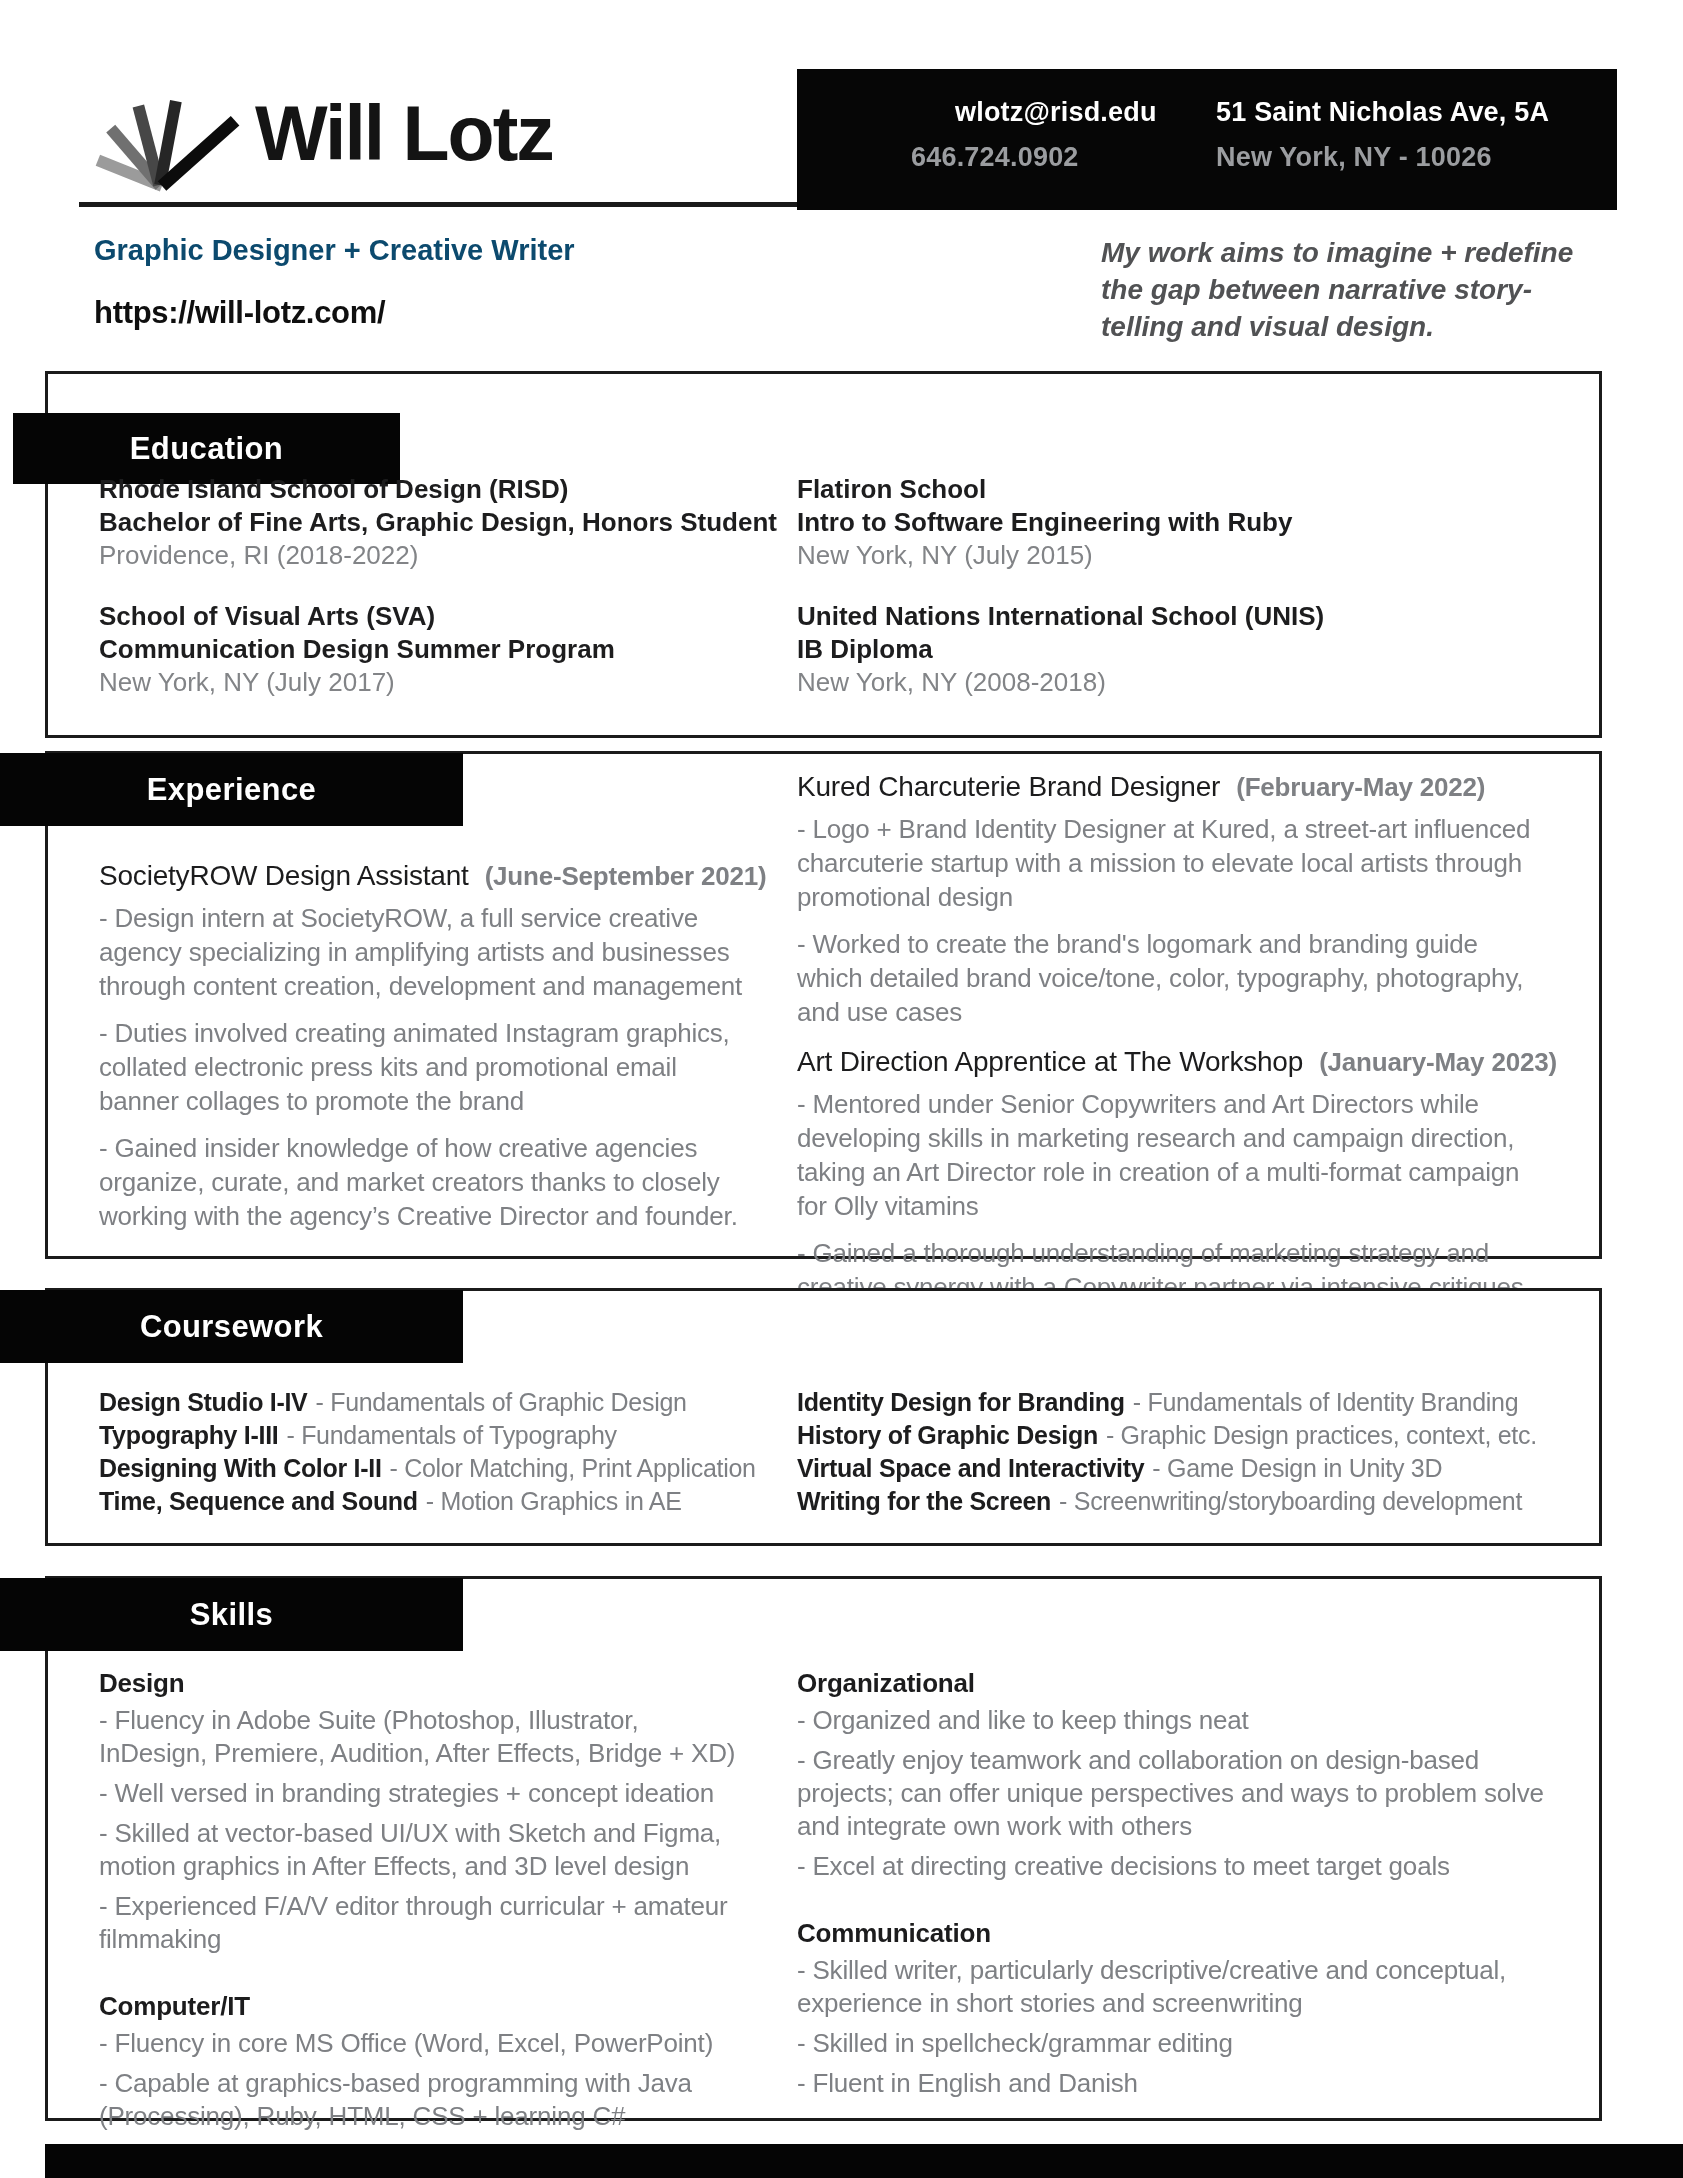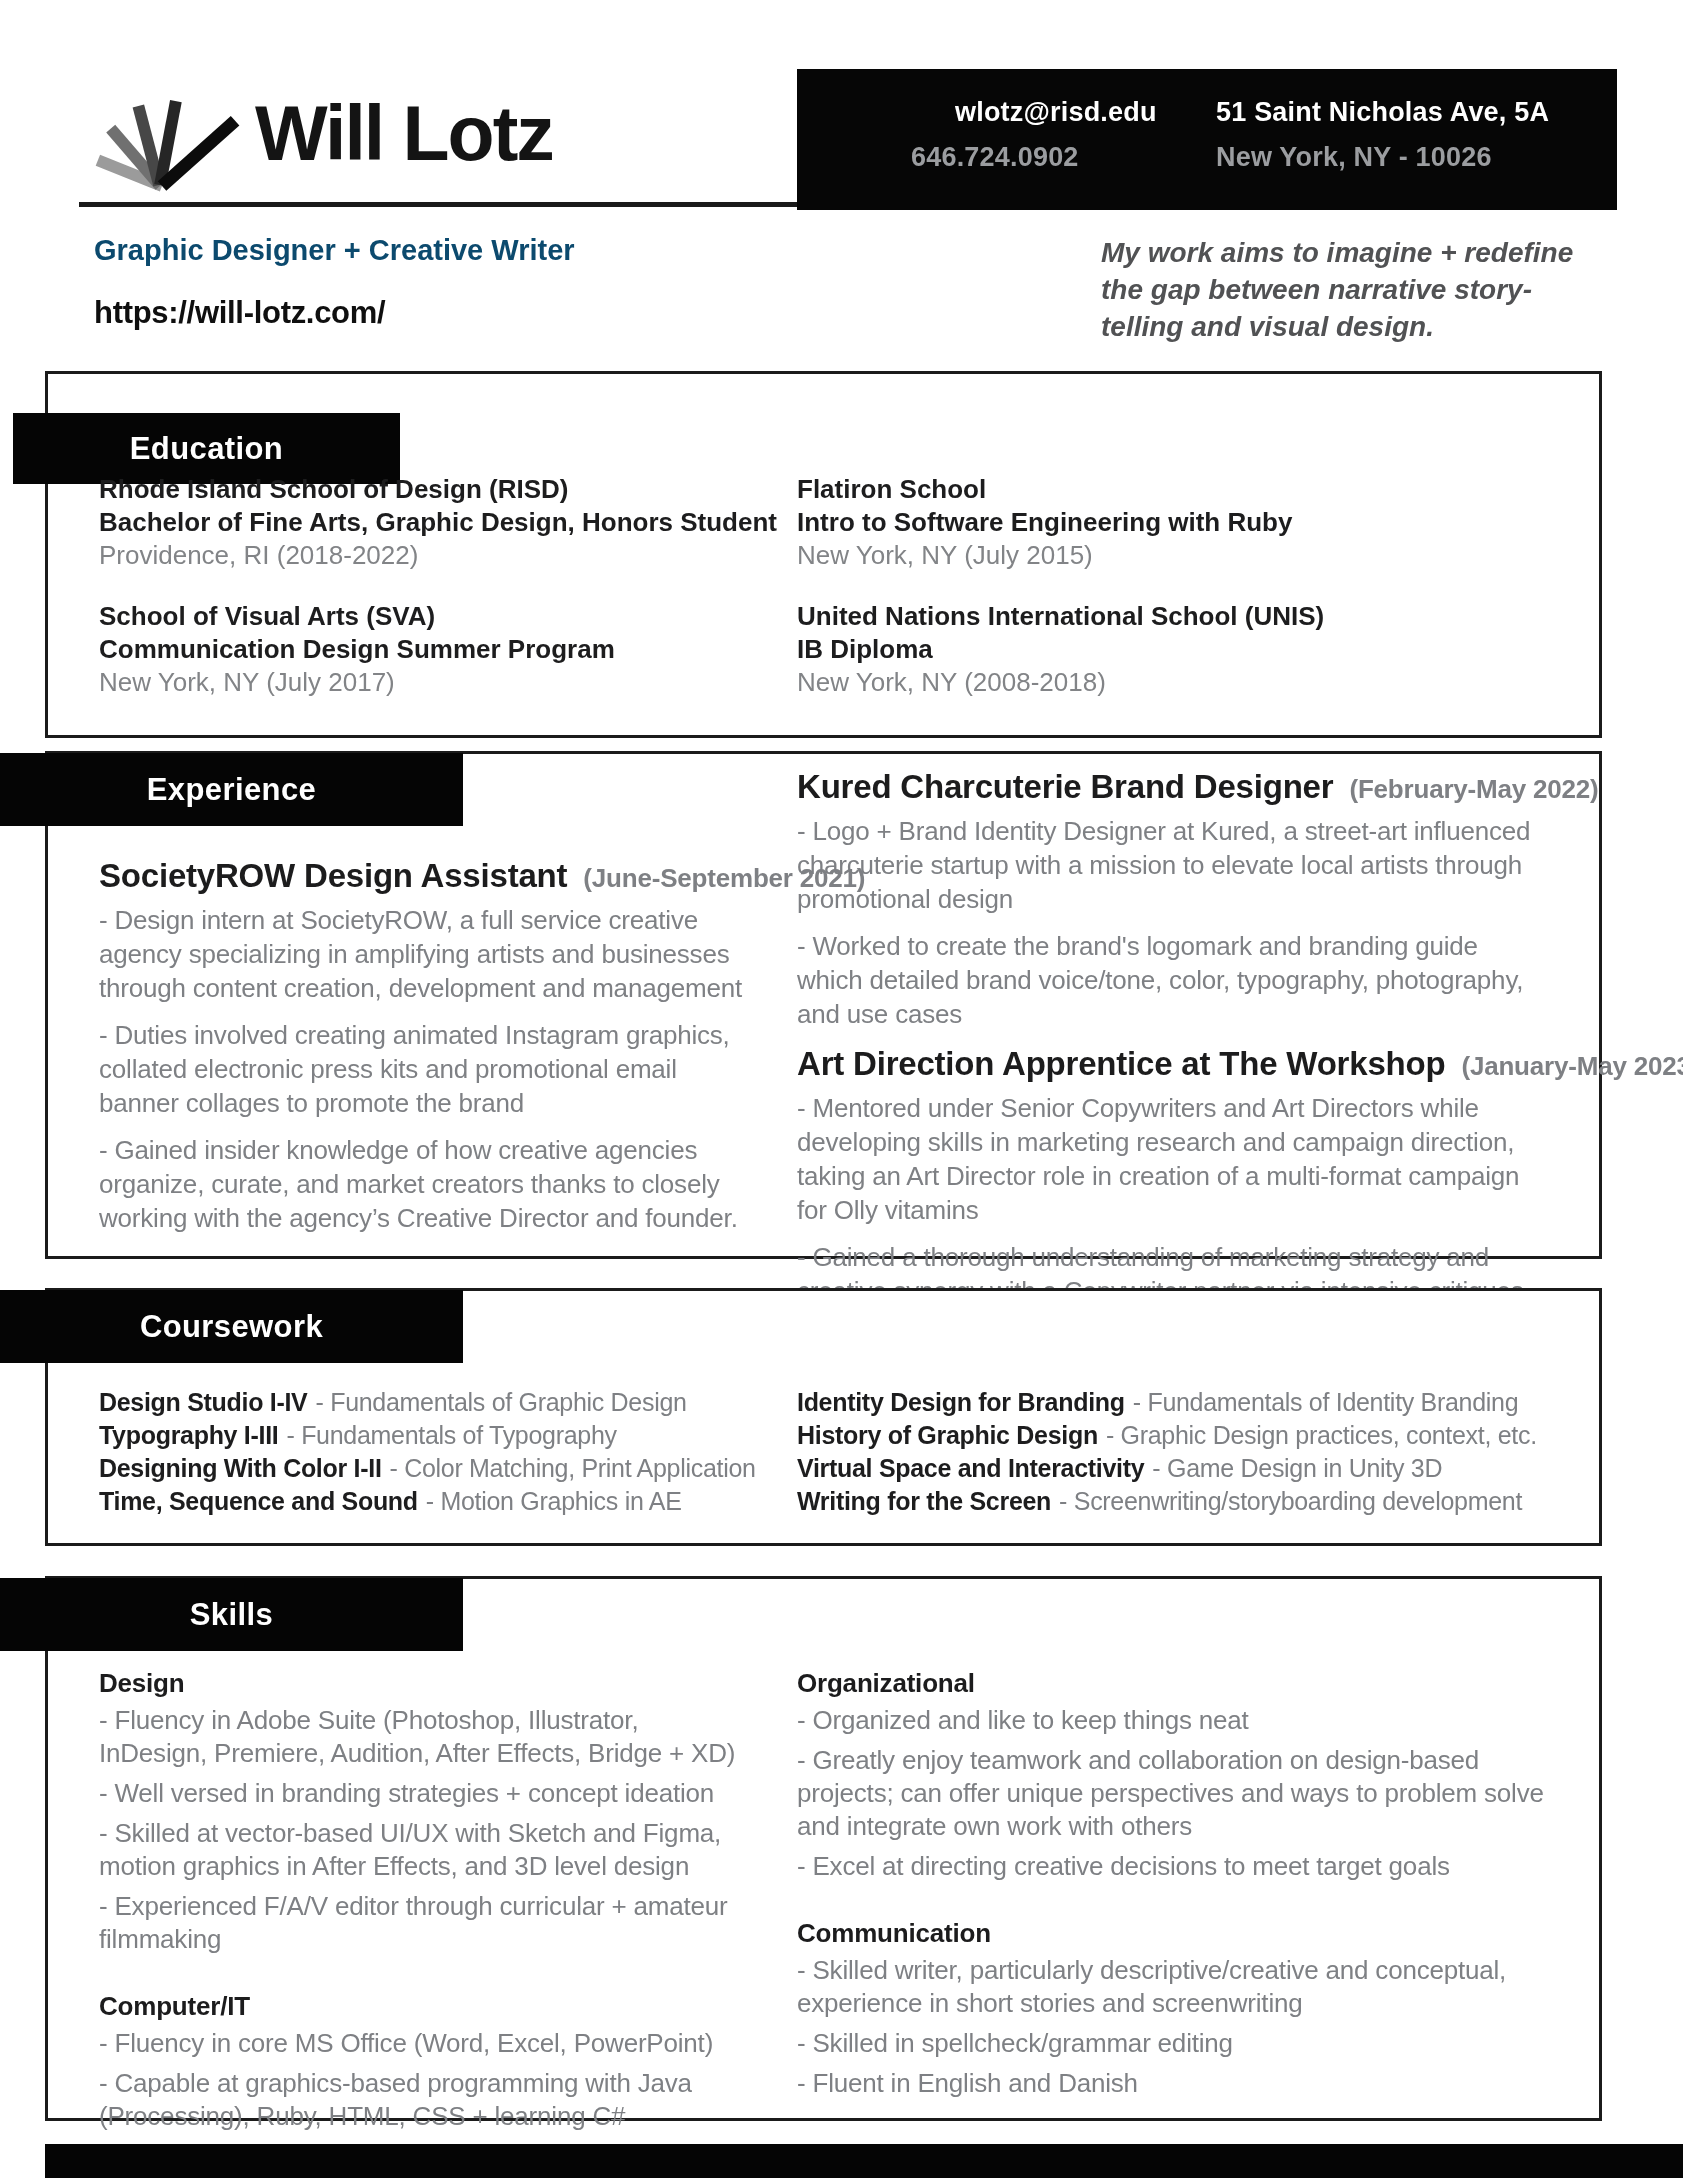--- a/index.html
+++ b/index.html
@@ -27,21 +27,21 @@
     font-weight:700;font-size:31px;letter-spacing:0.4px;
   }
   
   .b{font-weight:700;color:#1d1d1e;}
   .g{color:#7e8084;}
   .edu-entry div{font-size:26px;line-height:33px;white-space:nowrap;}
   .edu-entry .loc{color:#828487;}
   .col{font-size:26px;line-height:34px;color:#7e8084;letter-spacing:-0.2px;}
   .col p{margin:0 0 13px 0;}
   .job-title{margin:0 0 8px 0;white-space:nowrap;}
-  .job-title .role{font-size:33px;font-weight:700;color:#1c1c1d;}
+  .job-title .role{font-size:28px;font-weight:400;color:#1c1c1d;}
   .job-title .dates{font-size:26px;color:#7e8084;margin-left:9px;font-weight:700;}
   .job2{margin-top:16px;}
   .course-row{font-size:25px;line-height:33px;white-space:nowrap;letter-spacing:-0.3px;}
   .course-row .desc{margin-left:8px;}
   .skill-h{font-size:26px;font-weight:700;color:#1c1c1d;line-height:33px;margin:0 0 4px 0;}
   .skill-h.later{margin-top:34px;}
   .skills-col{font-size:26px;line-height:33px;color:#7e8084;letter-spacing:-0.2px;}
   .skills-col p{margin:0 0 7px 0;}
   .footer-bar{background:#050505;}
 </style>

